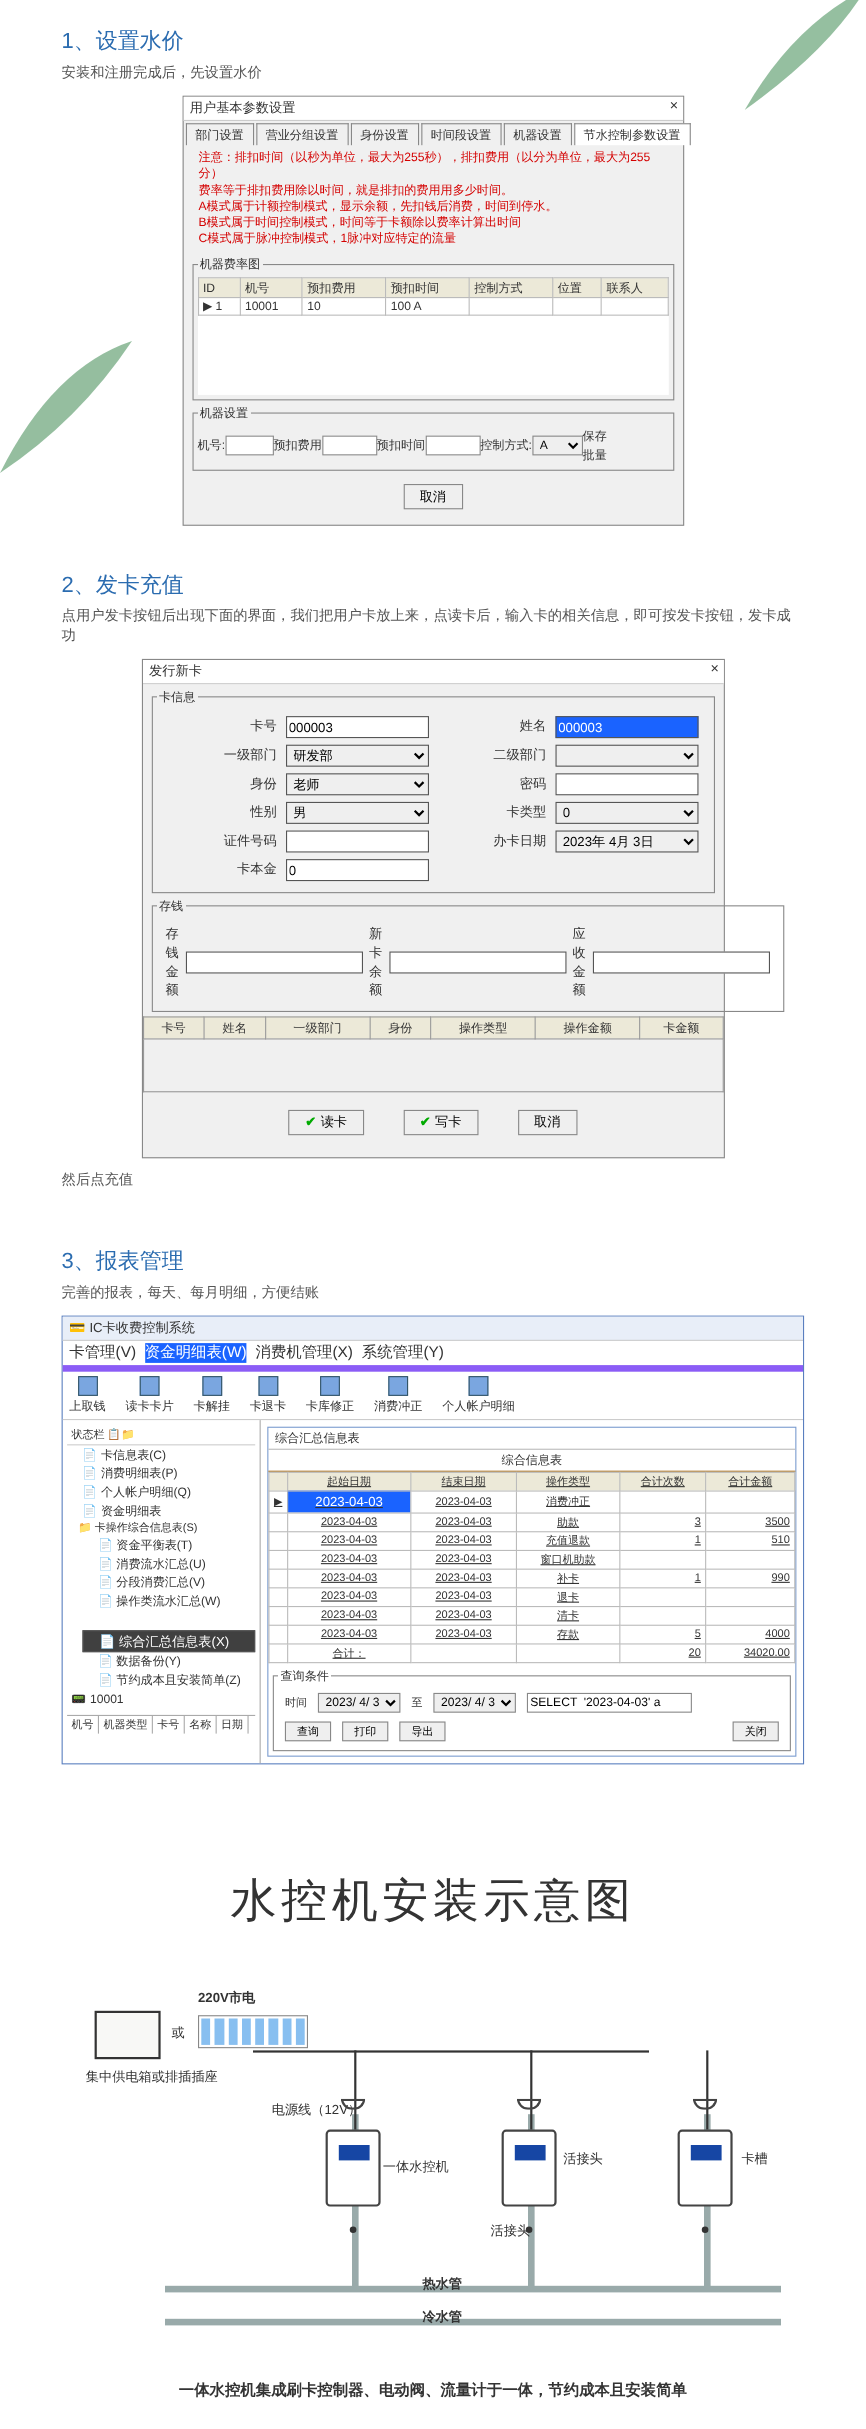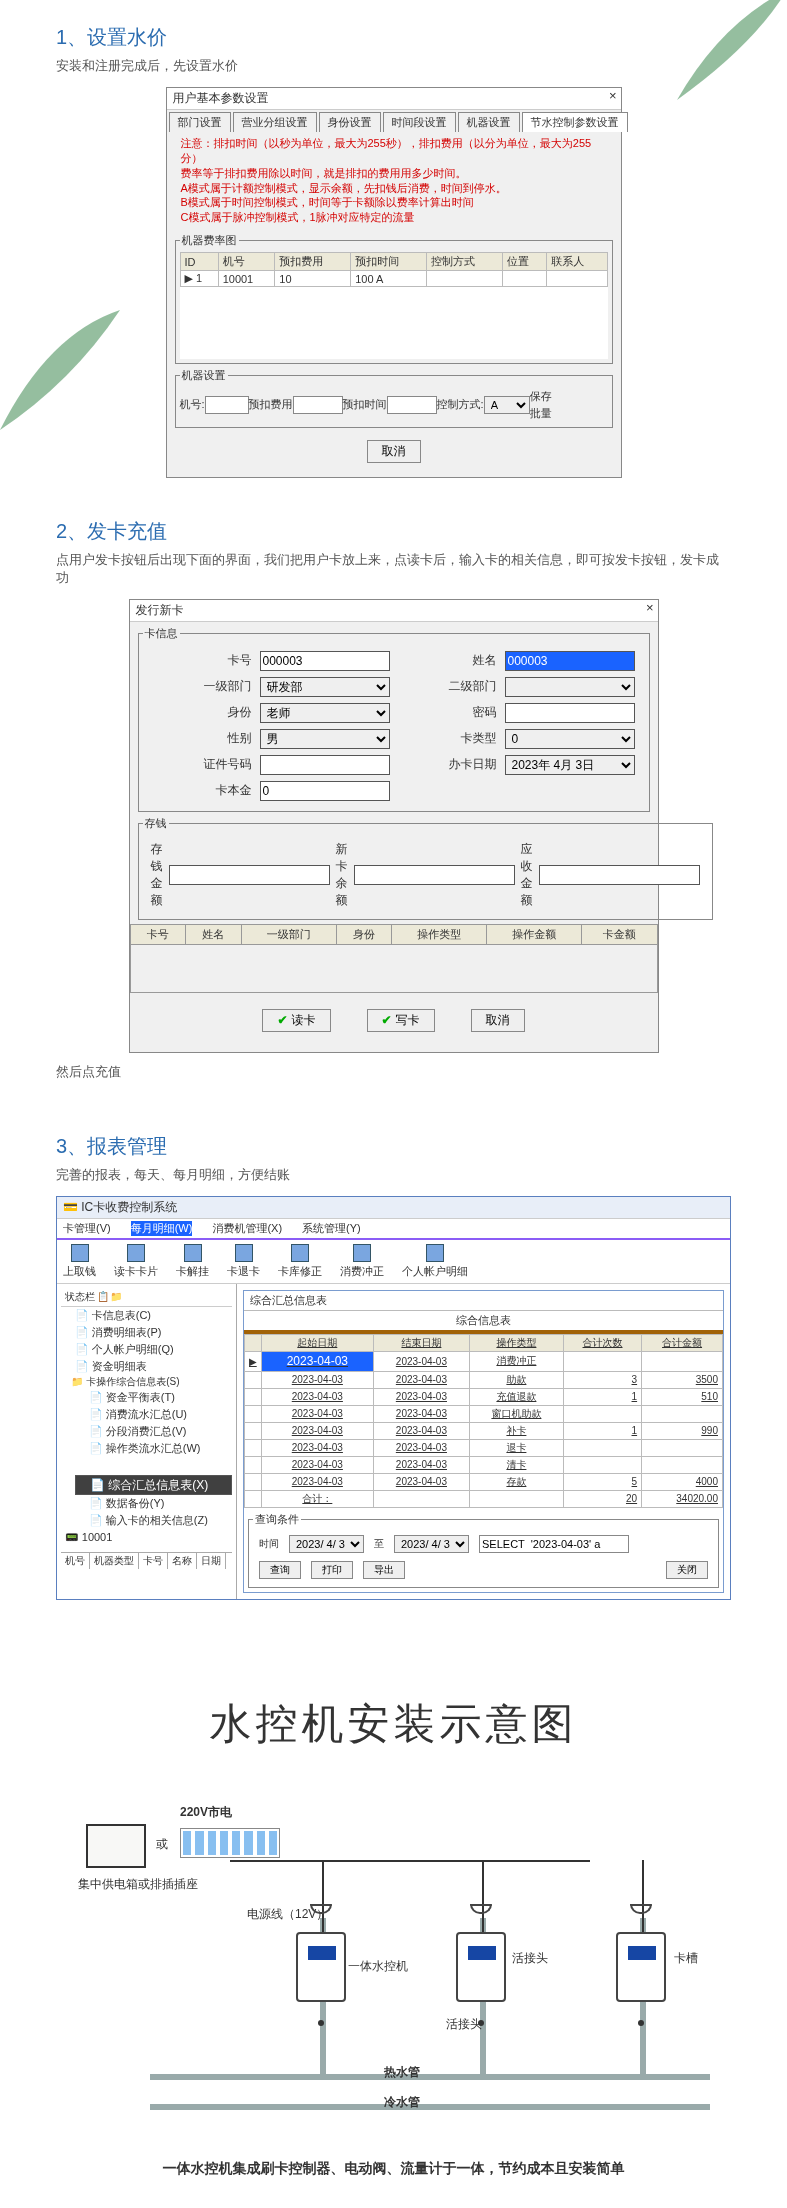--- a/index.html
+++ b/index.html
@@ -33,21 +33,21 @@
 .hi { background: #1a63ff; color: #fff; }
 .money-row { display: flex; gap: 6px; align-items: center; font-size: 12px; padding: 6px 8px; }
 .money-row input { flex: 1; }
 .tbl2 { width: 100%; border-collapse: collapse; font-size: 11px; margin-top: 4px; }
 .tbl2 th { border: 1px solid #999; background: #ece9d8; padding: 2px 4px; font-weight: 400; }
 .btn-row { display: flex; justify-content: center; gap: 36px; padding: 16px 0 20px; }
 .gbtn { display: inline-flex; align-items: center; gap: 4px; }
 .chk { color: #0a0; font-weight: bold; }
 
 .app3 { border: 1px solid #5a7fbf; background: #fff; }
-.menubar { display: flex; gap: 20px; font-size: 11px; padding: 2px 6px; border-bottom: 2px solid #8b5cf6; }
+.menubar { display: flex; gap: 8px; font-size: 14px; padding: 2px 6px; border-bottom: 6px solid #8b5cf6; }
 .toolbar { display: flex; gap: 18px; padding: 4px 6px; border-bottom: 1px solid #ccc; font-size: 11px; }
 .tool { display: flex; flex-direction: column; align-items: center; gap: 2px; }
 .ticon { width: 18px; height: 18px; background: #7aa6e0; border: 1px solid #356; }
 .layout3 { display: flex; }
 .side3 { width: 180px; border-right: 1px solid #aaa; font-size: 11px; padding: 4px; }
 .tree li { list-style: none; padding: 1px 0 1px 14px; }
 .tree li.sel { background: #404040; color: #fff; margin-top: 18px; }
 .mini-hdr { display: flex; font-size: 10px; border-top: 1px solid #aaa; margin-top: 6px; }
 .mini-hdr span { border-right: 1px solid #aaa; padding: 1px 4px; }
 .main3 { flex: 1; padding: 6px; }
@@ -239,21 +239,21 @@
 </div>
 
 <div class="section">
   <div class="section-title">3、报表管理</div>
   <div class="section-desc">完善的报表，每天、每月明细，方便结账</div>
 
   <div class="app3">
     <div class="win-title" style="background:#e8eef8;">💳 <span>IC卡收费控制系统</span></div>
     <div class="menubar" id="menubar">
         <span>卡管理(V)</span>
-        <span style="background: rgb(26, 99, 255); color: rgb(255, 255, 255);">每月明细(W)</span>
+        <span style="background: rgb(26, 99, 255); color: rgb(255, 255, 255);">资金明细表(W)</span>
         <span>消费机管理(X)</span>
         <span>系统管理(Y)</span>
       </div>
     <div class="toolbar" id="toolbar3">
         <div class="tool">
           <div class="ticon"></div>
           <span>上取钱</span>
         </div>
         <div class="tool">
           <div class="ticon"></div>
@@ -290,35 +290,35 @@
             <li>📄 资金明细表</li>
           </ul>
         <div style="padding-left:10px;font-size:10px;">📁 卡操作综合信息表(S)</div>
         <ul class="tree" id="tree-sub" style="padding-left:14px;">
             <li>📄 资金平衡表(T)</li>
             <li>📄 消费流水汇总(U)</li>
             <li>📄 分段消费汇总(V)</li>
             <li>📄 操作类流水汇总(W)</li>
             <li class="sel">📄 综合汇总信息表(X)</li>
             <li>📄 数据备份(Y)</li>
-            <li>📄 输入卡的相关信息(Z)</li>
+            <li>📄 节约成本且安装简单(Z)</li>
           </ul>
         <div style="padding:2px 4px">📟 <span>10001</span></div>
         <div class="mini-hdr" id="sidecols">
             <span>机号</span>
             <span>机器类型</span>
             <span>卡号</span>
             <span>名称</span>
             <span>日期</span>
           </div>
       </div>
       <div class="main3">
         <div class="inner-win">
           <div class="inner-title"><span>综合汇总信息表</span></div>
-          <div style="text-align:center;font-size:11px;padding:2px;border-bottom:4px solid #a16207;">综合信息表</div>
+          <div style="text-align:center;font-size:11px;padding:2px;border-bottom:1px solid #a16207;">综合信息表</div>
           <table class="tbl3">
               <thead>
                 <tr id="s3h">
                   <th style="width: 14px;"></th>
                   <th>起始日期</th>
                   <th>结束日期</th>
                   <th>操作类型</th>
                   <th>合计次数</th>
                   <th>合计金额</th>
                 </tr>

